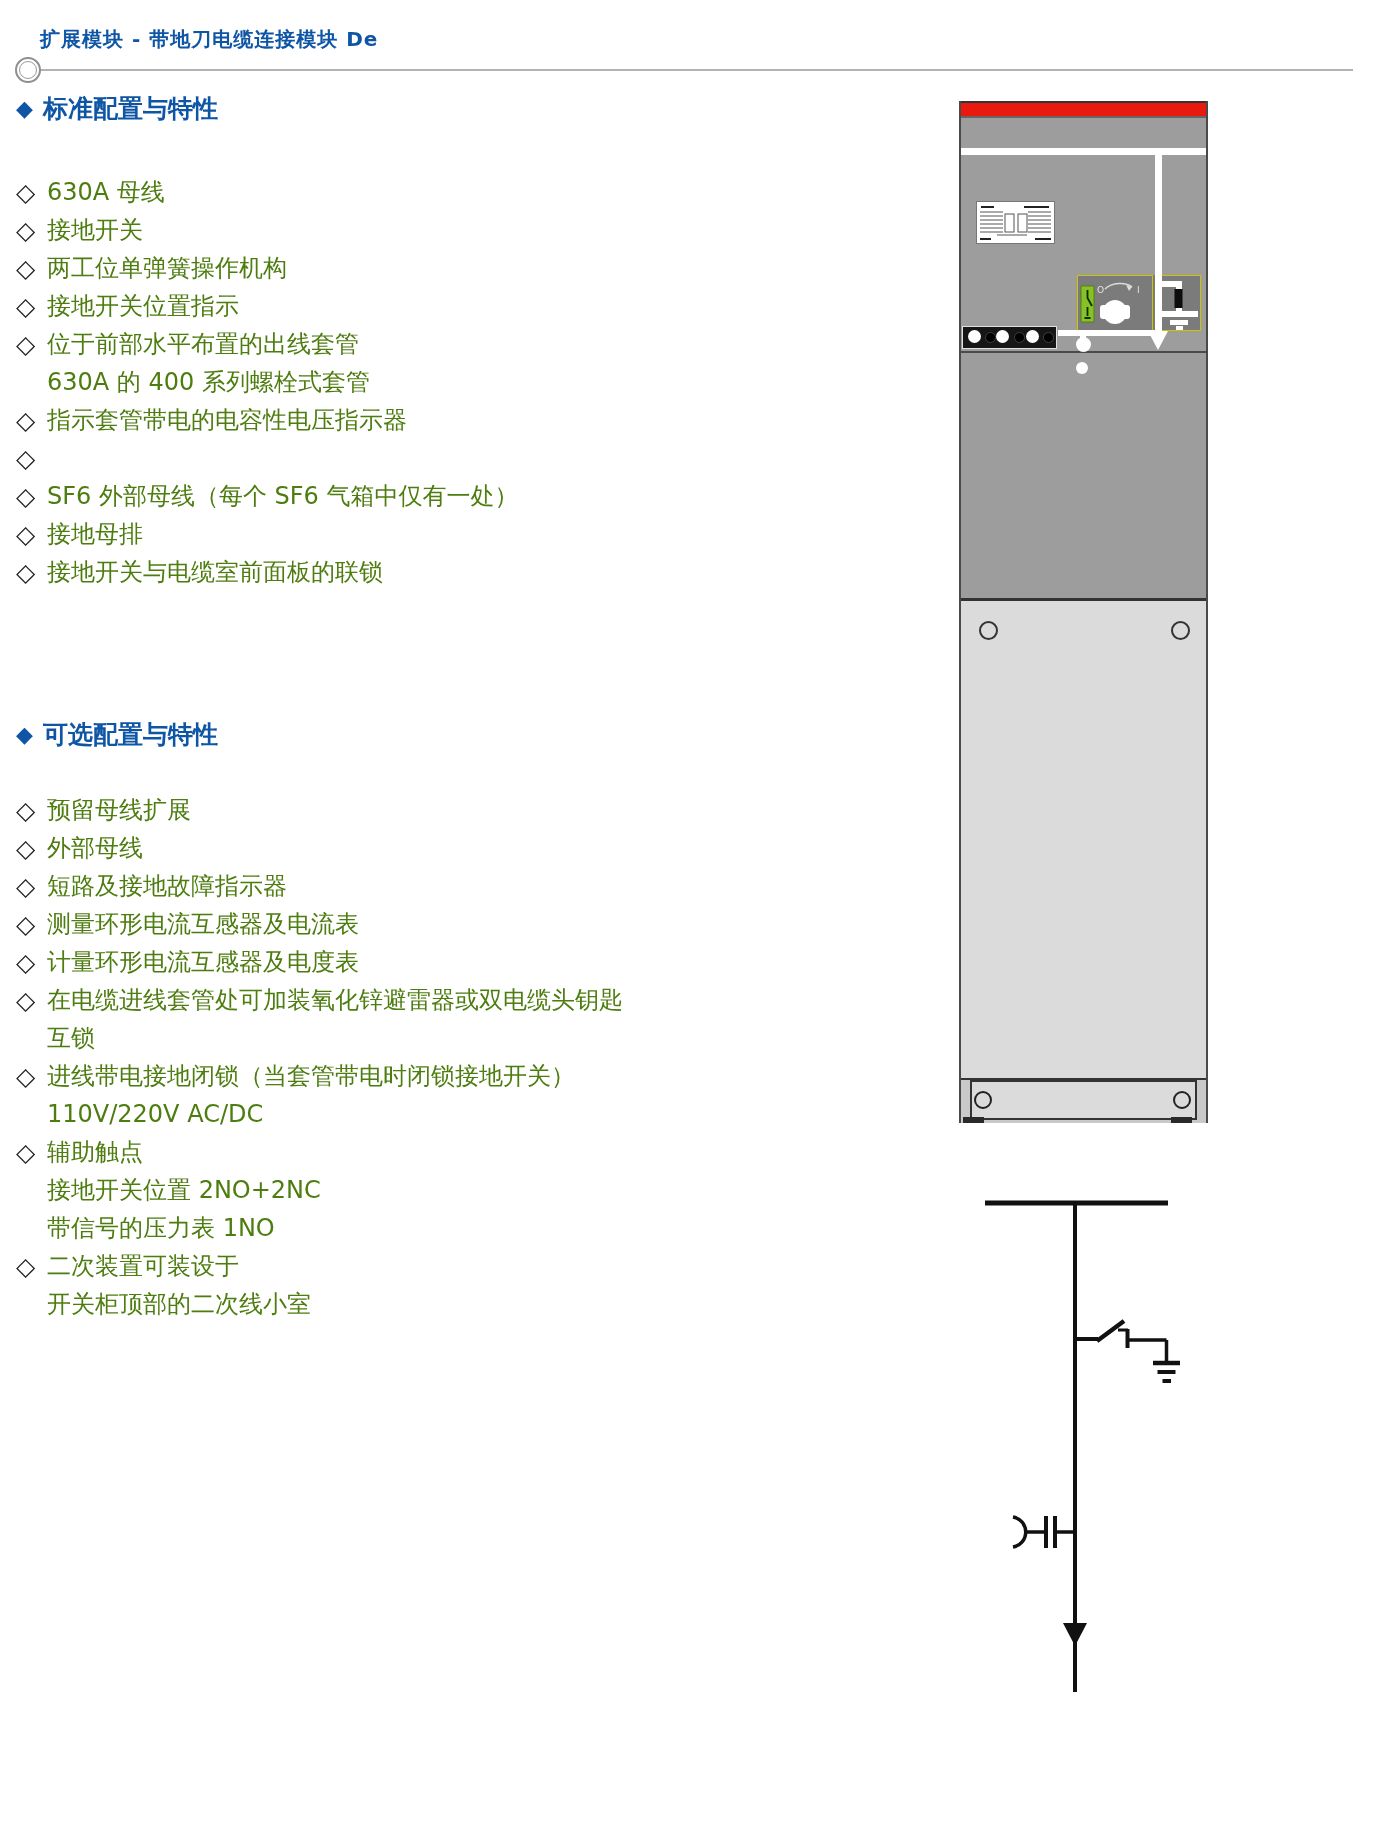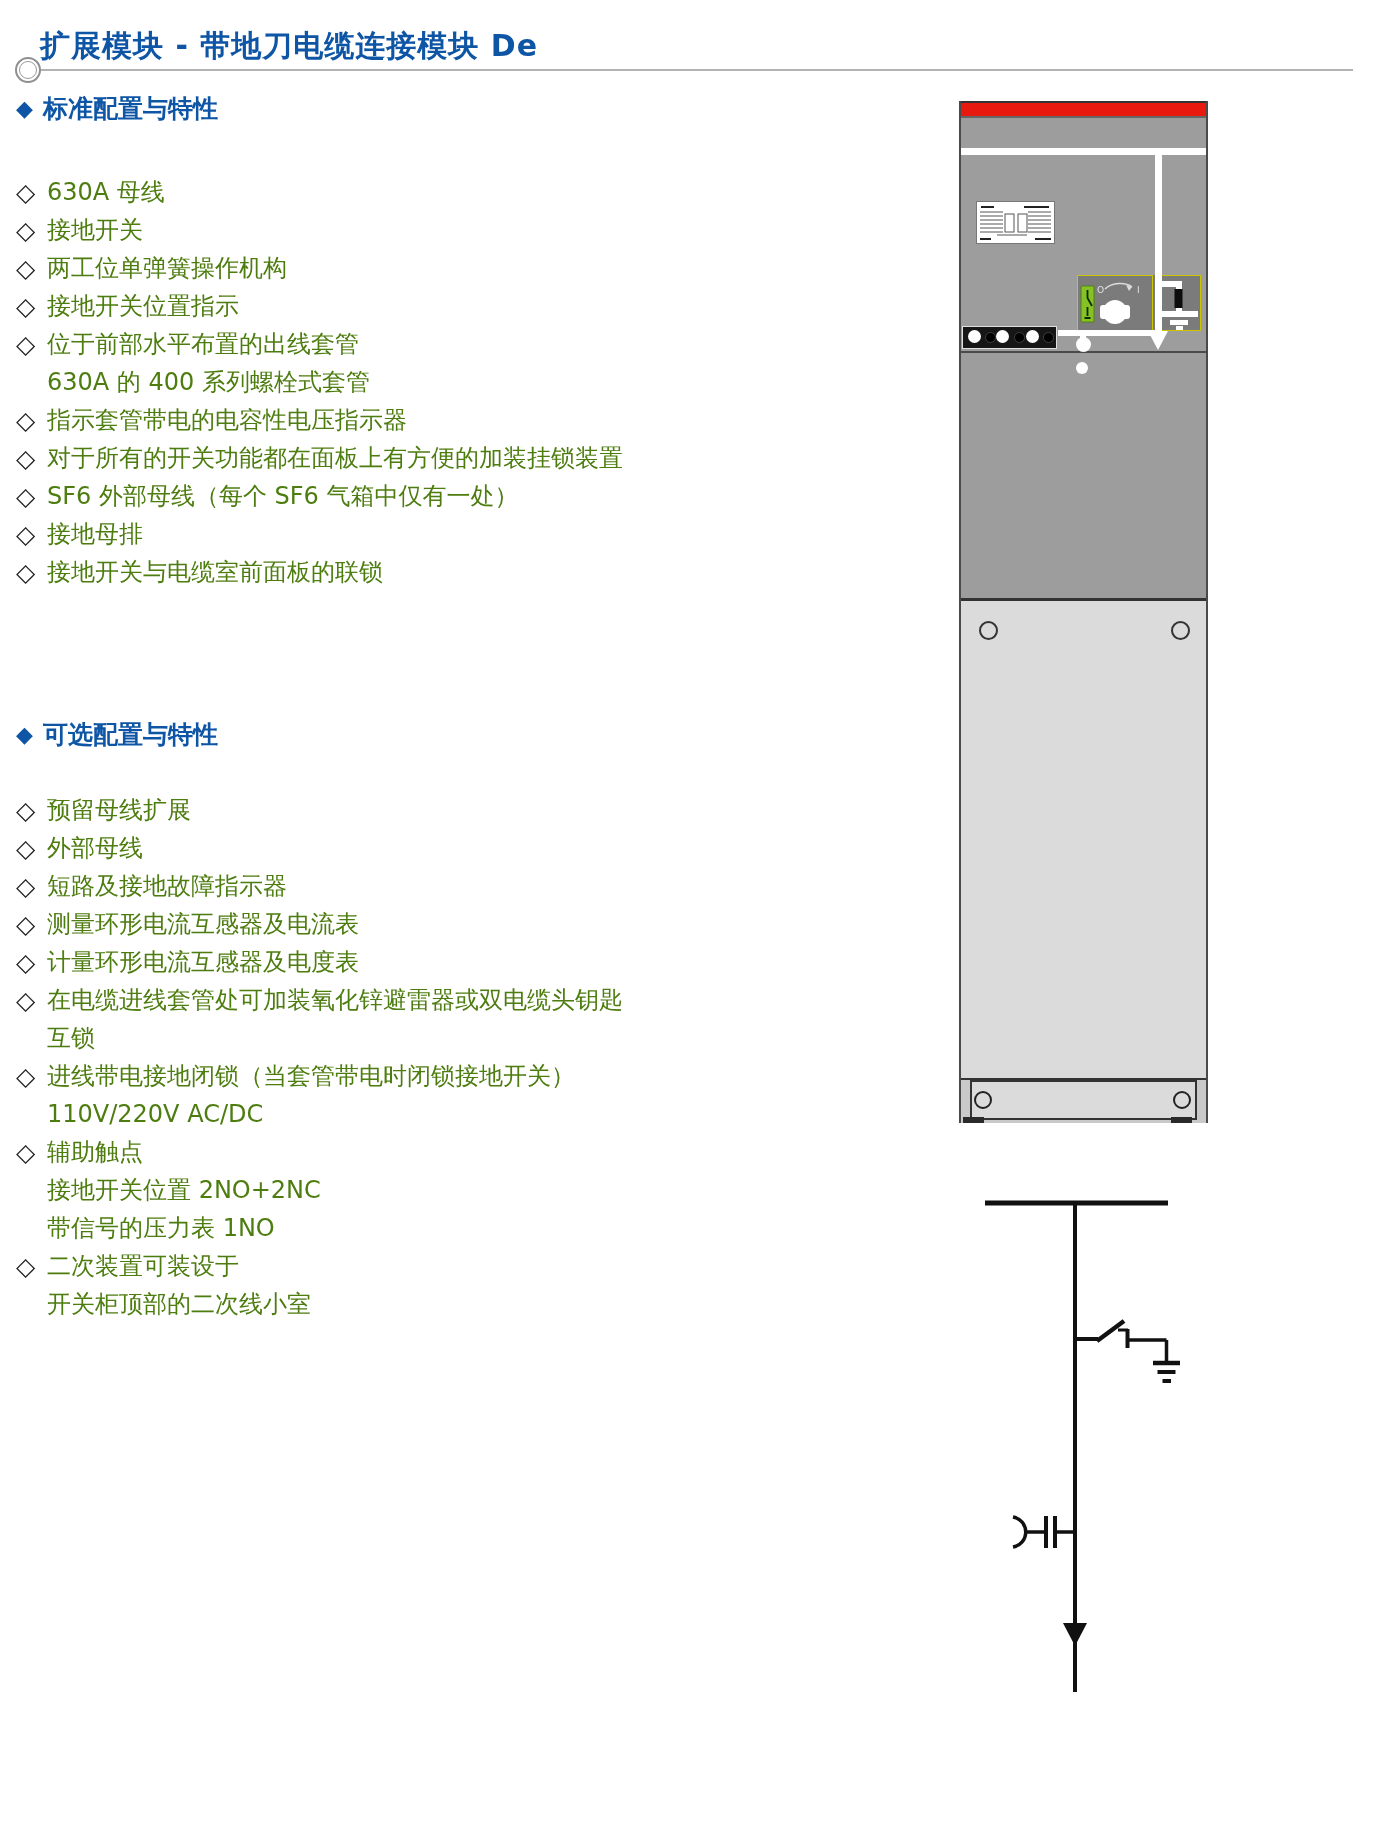--- a/index.html
+++ b/index.html
@@ -1,19 +1,19 @@
 <!DOCTYPE html>
 <html><head>
 <meta charset="utf-8">
 <style>
   html,body{margin:0;padding:0;background:#fff;}
   .page{position:relative;width:1373px;height:1848px;background:#ffffff;overflow:hidden;
         font-family:"DejaVu Sans","Liberation Sans",sans-serif;color:#1b1b1b;}
   
-  .title{position:absolute;left:40px;top:26px;font-size:30px;font-weight:bold;color:#0E56A5;letter-spacing:1px;white-space:nowrap;}
+  .title{position:absolute;left:40px;top:26px;font-size:20px;font-weight:bold;color:#0E56A5;letter-spacing:1px;white-space:nowrap;}
   .rule{position:absolute;left:29px;top:69px;width:1324px;height:2px;background:#b3b3b3;}
   .ring{position:absolute;left:15px;top:57px;width:22px;height:22px;border:2px solid #8f8f8f;border-radius:50%;background:#fff;z-index:2;}
   .ring::after{content:"";position:absolute;left:2px;top:2px;right:2px;bottom:2px;border:1px solid #9a9a9a;border-radius:50%;}
   
   .h2{position:absolute;left:16px;font-size:25px;font-weight:bold;color:#0E56A5;display:flex;align-items:center;white-space:nowrap;}
   .h2 .dm{font-size:22px;margin-right:10px;color:#0E56A5;}
   .h2.s1{top:92px;}
   .h2.s2{top:718px;}
   
   ul.feat{position:absolute;left:16px;margin:0;padding:0;list-style:none;}
@@ -95,21 +95,20 @@
     <li>
         <span class="b"></span>
         <span class="t">630A 的 400 系列螺栓式套管</span>
       </li>
     <li>
         <span class="b">◇</span>
         <span class="t">指示套管带电的电容性电压指示器</span>
       </li>
     <li>
         <span class="b">◇</span>
-        <span class="t">对于所有的开关功能都在面板上有方便的加装挂锁装置</span>
       </li>
     <li>
         <span class="b">◇</span>
         <span class="t">SF6 外部母线（每个 SF6 气箱中仅有一处）</span>
       </li>
     <li>
         <span class="b">◇</span>
         <span class="t">接地母排</span>
       </li>
     <li>

